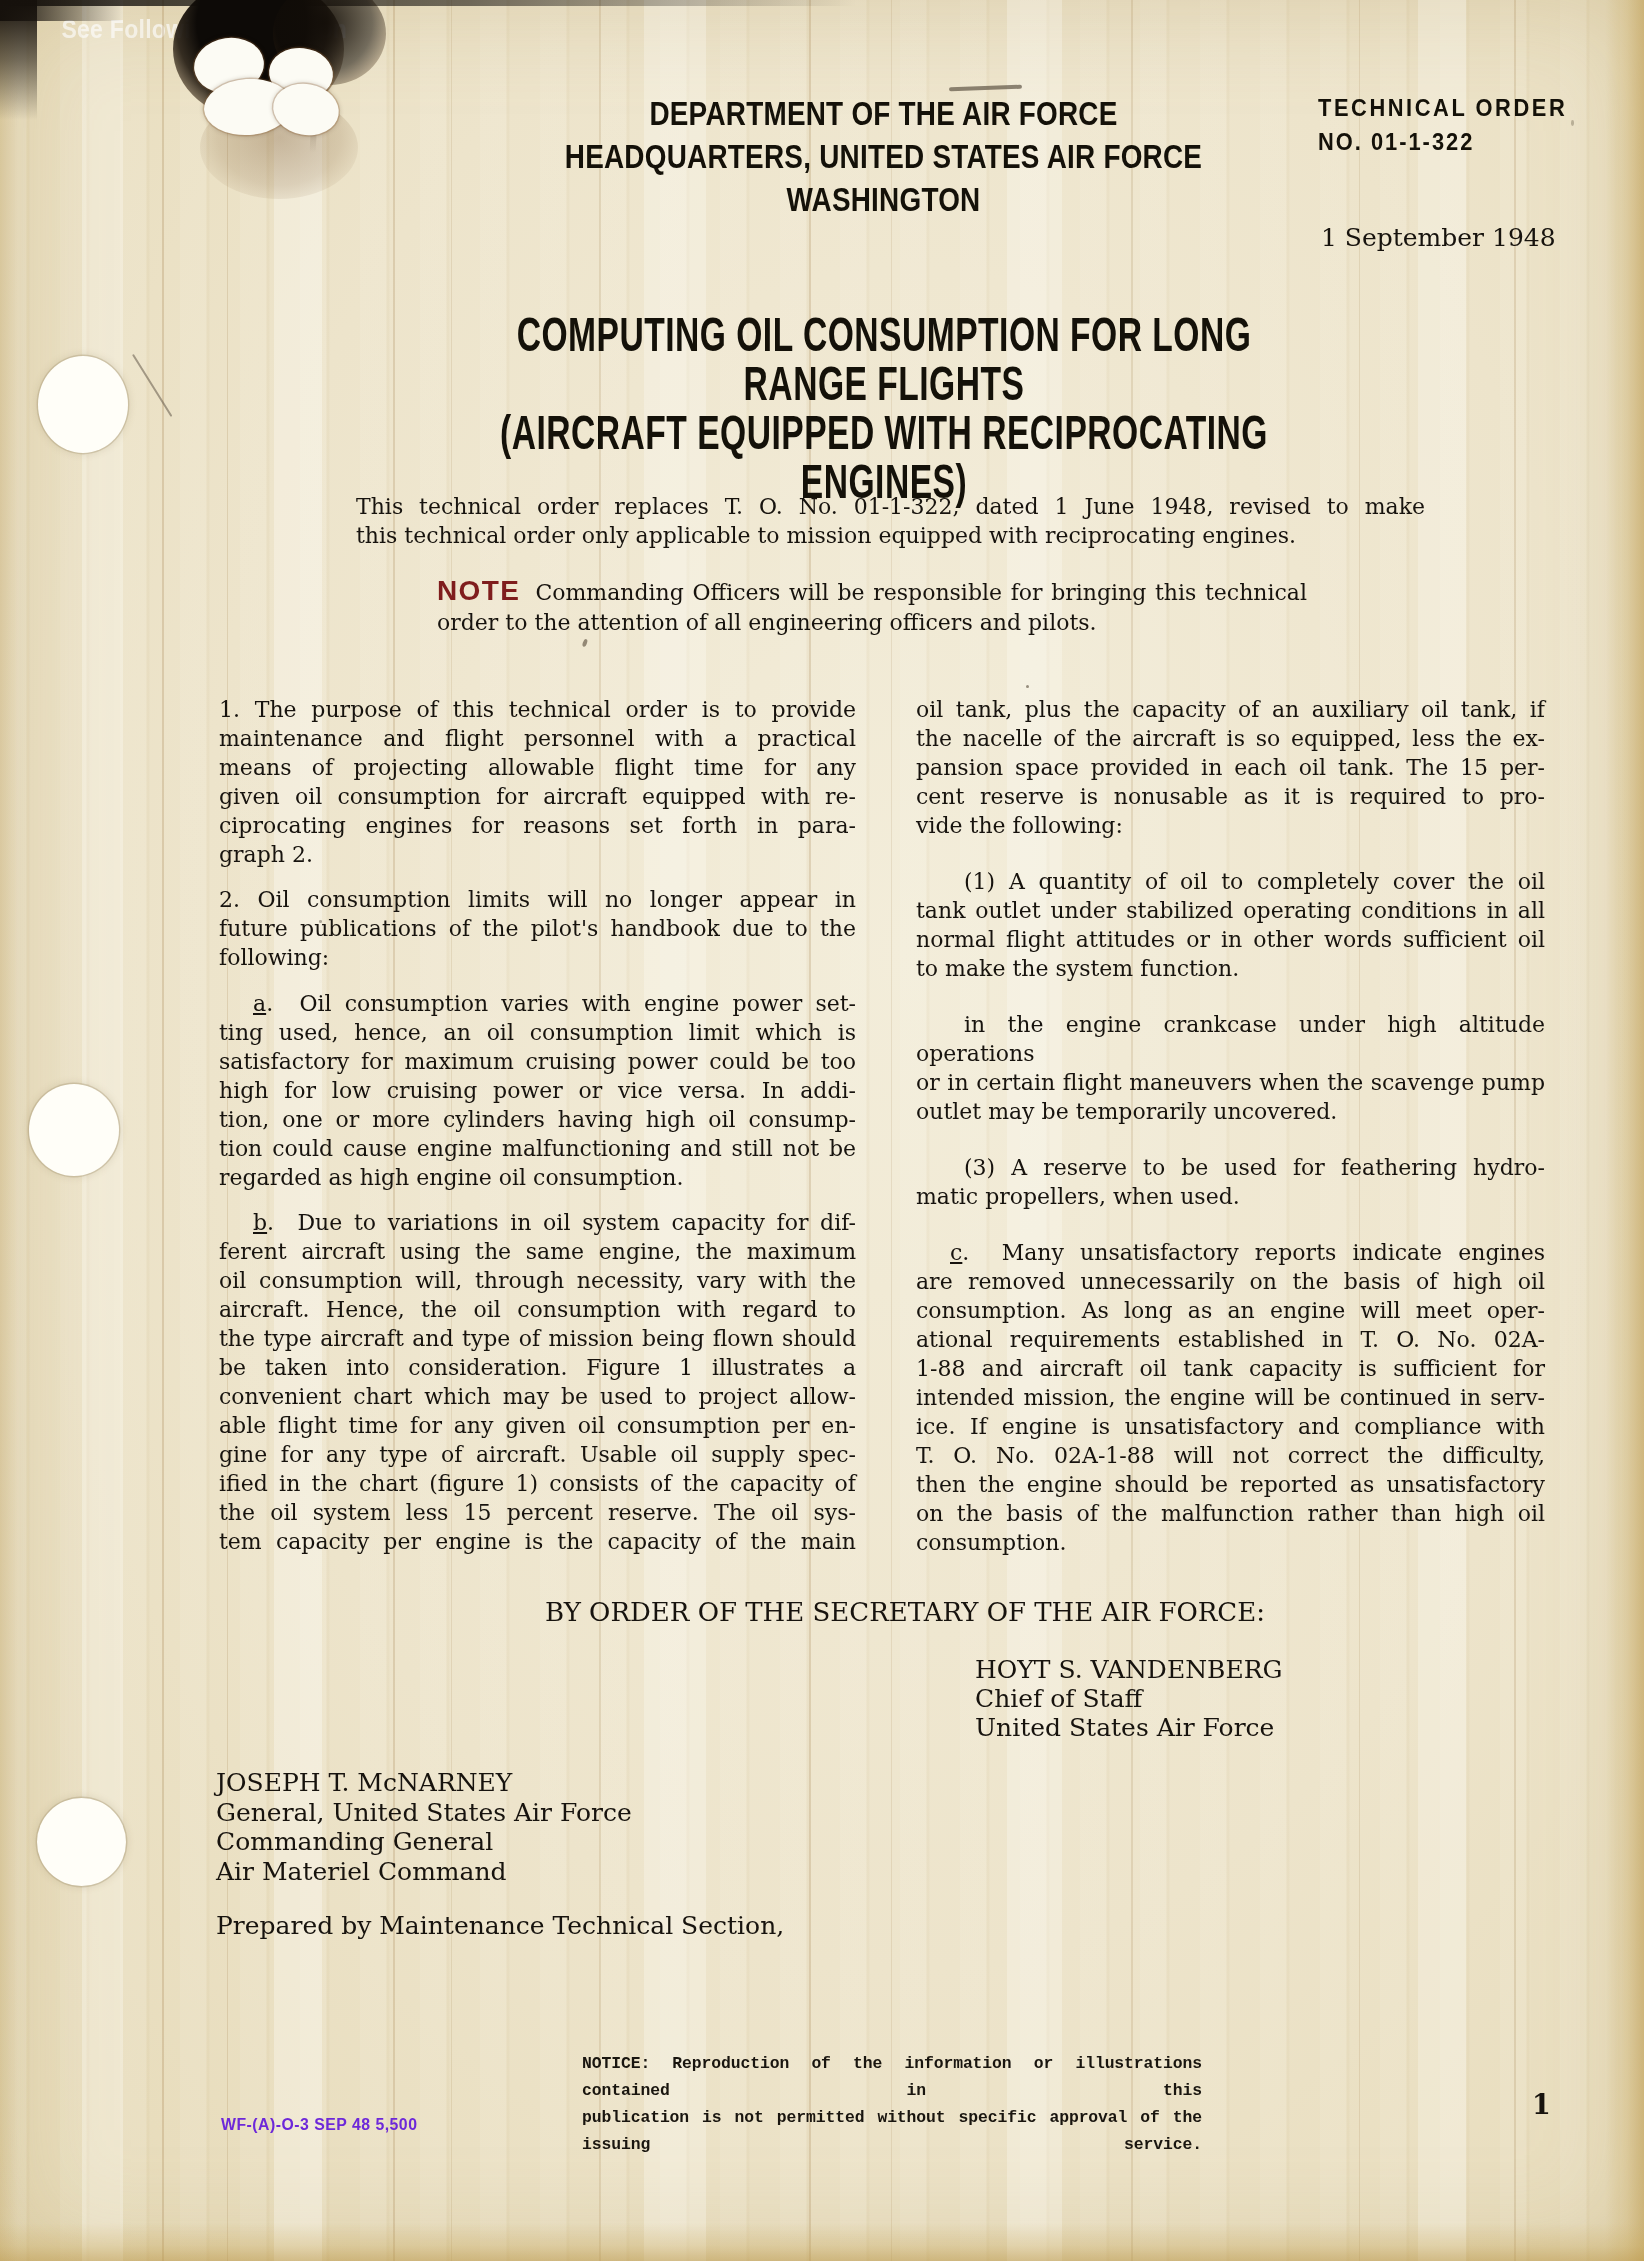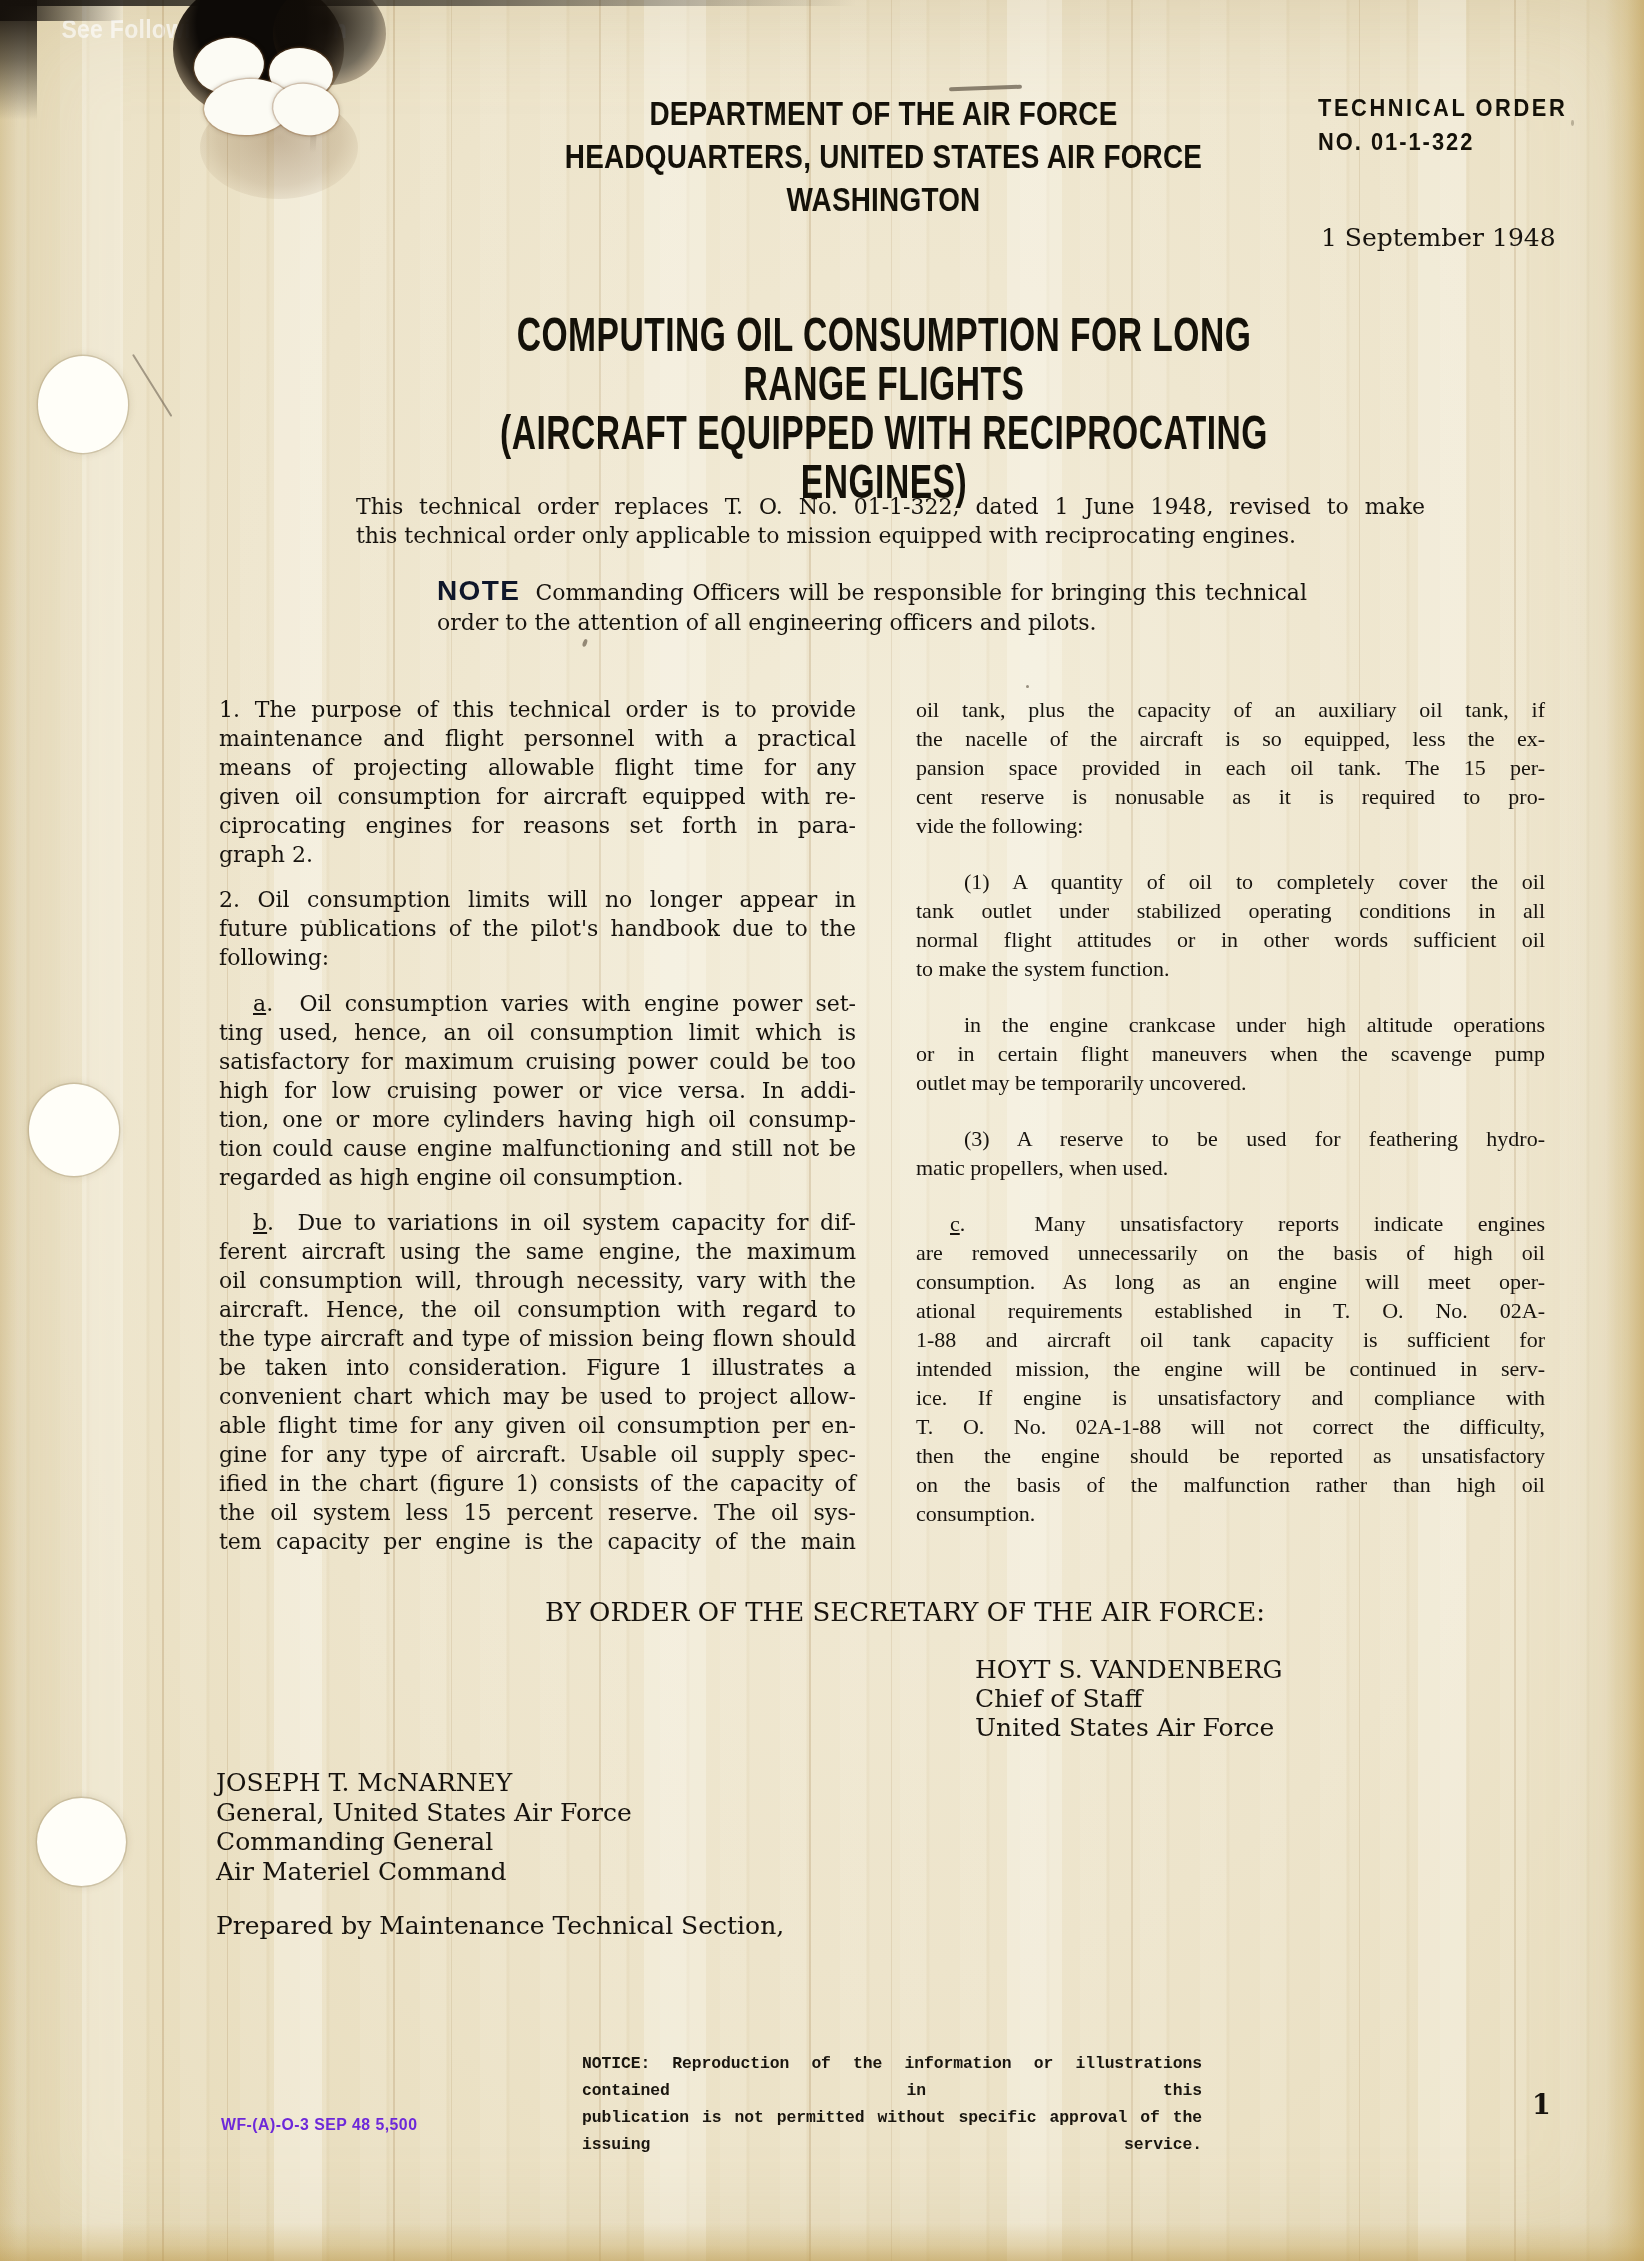--- a/index.html
+++ b/index.html
@@ -86,28 +86,28 @@
     font-size:34px;line-height:43px;transform:scaleX(.82);transform-origin:50% 0;letter-spacing:0.3px;}
   .to-block{left:1318px;top:97px;font-size:23px;line-height:23px;letter-spacing:2.7px;
     transform:scaleX(.95);transform-origin:0 0;}
   .to-block .row2{margin-top:11px;letter-spacing:2.1px;}
   .date{left:1321px;top:223px;font-size:25px;}
   .title{left:274px;top:310px;width:1220px;text-align:center;
     font-size:48px;line-height:49px;transform:scaleX(.70);transform-origin:50% 0;letter-spacing:0.7px;}
   .intro{left:356px;top:492px;width:1069px;font-size:22px;line-height:29px;}
   .note{left:437px;top:576px;width:870px;font-size:22px;line-height:30px;}
   .note-label{font-family:"Liberation Sans", sans-serif;font-weight:bold;font-size:28px;
-    letter-spacing:1.4px;margin-right:15px;color:#0f172a;}
+    letter-spacing:1.4px;margin-right:15px;color:#7f1d1d;}
   .tline{text-align:justify;text-align-last:justify;}
   .tline.lastline{text-align-last:left;}
   .col{font-size:22px;line-height:29px;width:637px;}
   .col-left{left:219px;top:695px;}
   .col-right{left:916px;top:695px;width:629px;}
   .col-left .para{margin-bottom:16.4px;}
-  .col-right .para{margin-bottom:27px;font-family:Liberation Serif, serif;}
+  .col-right .para{margin-bottom:27px;}
   .para.ind1 .tline:first-child{text-indent:34px;}
   .para.ind2 .tline:first-child{text-indent:48px;}
   .uln{text-decoration:underline;}
   .by-order{left:545px;top:1597px;font-size:26px;}
   .sig-right{left:975px;top:1655px;font-size:25px;line-height:29px;}
   .sig-left{left:216px;top:1768px;font-size:25px;line-height:29.5px;}
   .prepared{left:216px;top:1912px;font-size:25px;line-height:28px;}
   .banner{left:688px;top:1960px;width:408px;height:58px;background:#0b0908;z-index:5;
     display:flex;align-items:center;justify-content:center;
     box-shadow:0 0 4.1px rgba(20,15,8,.5);}

